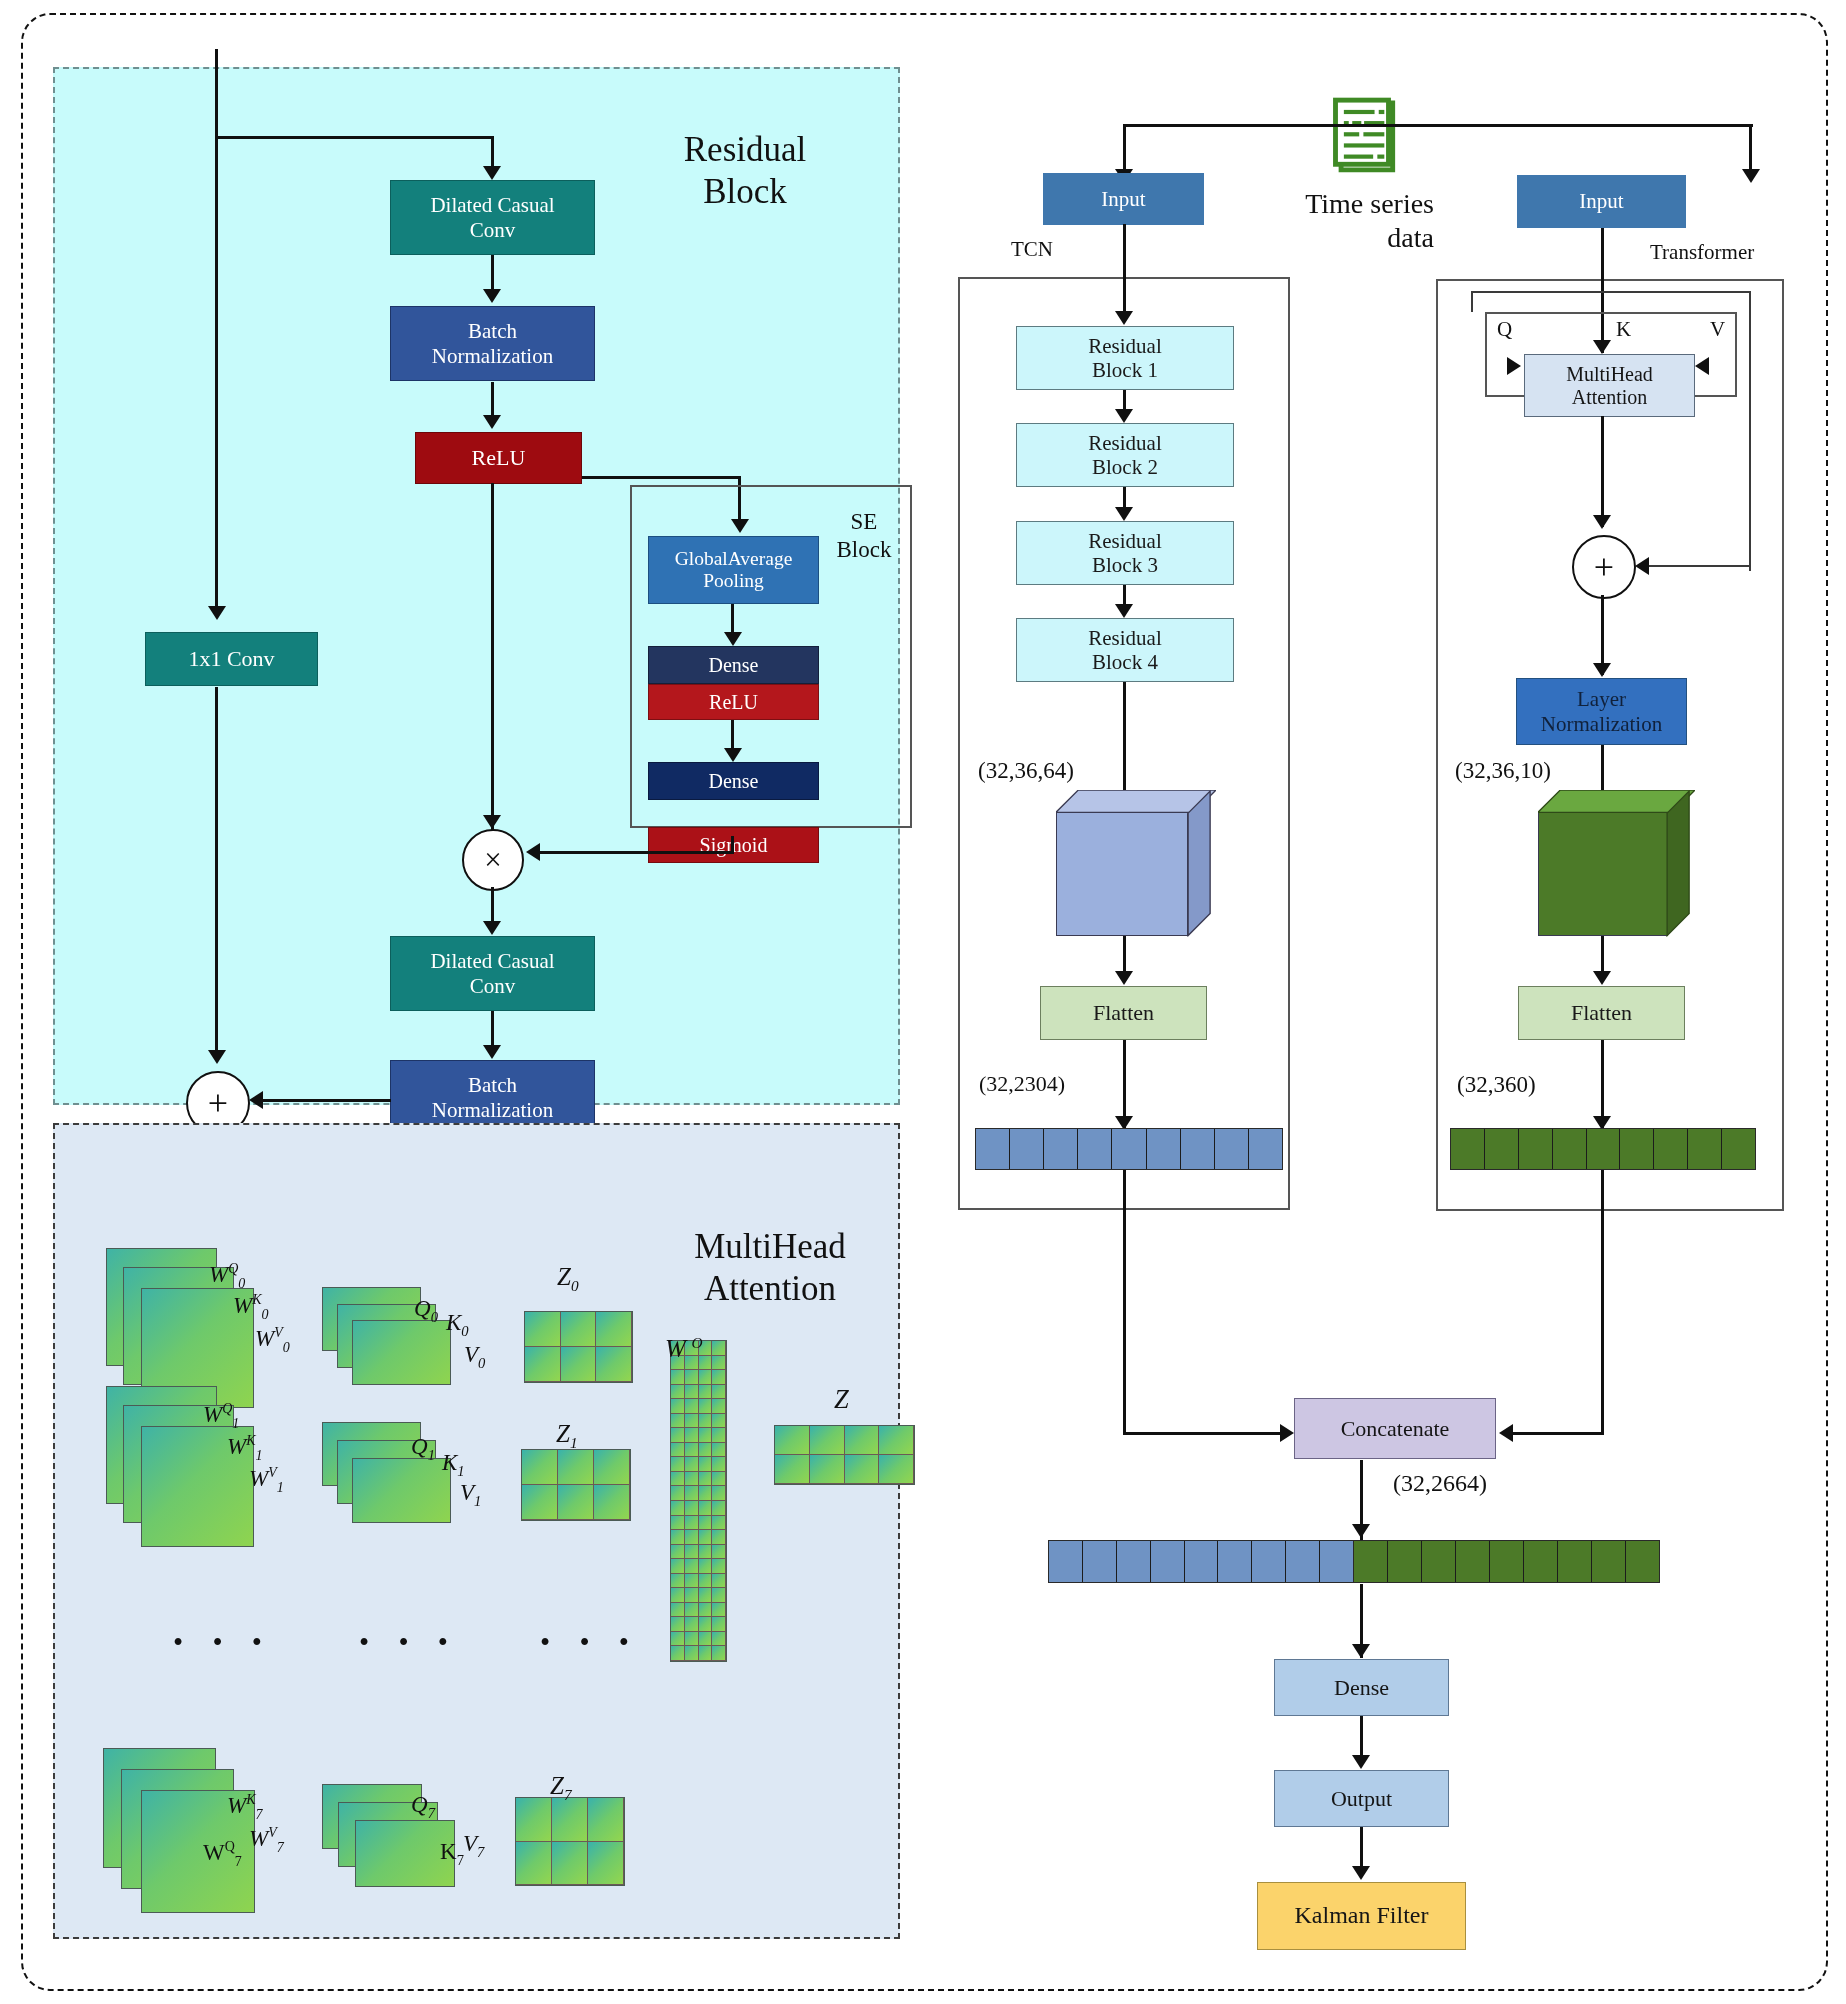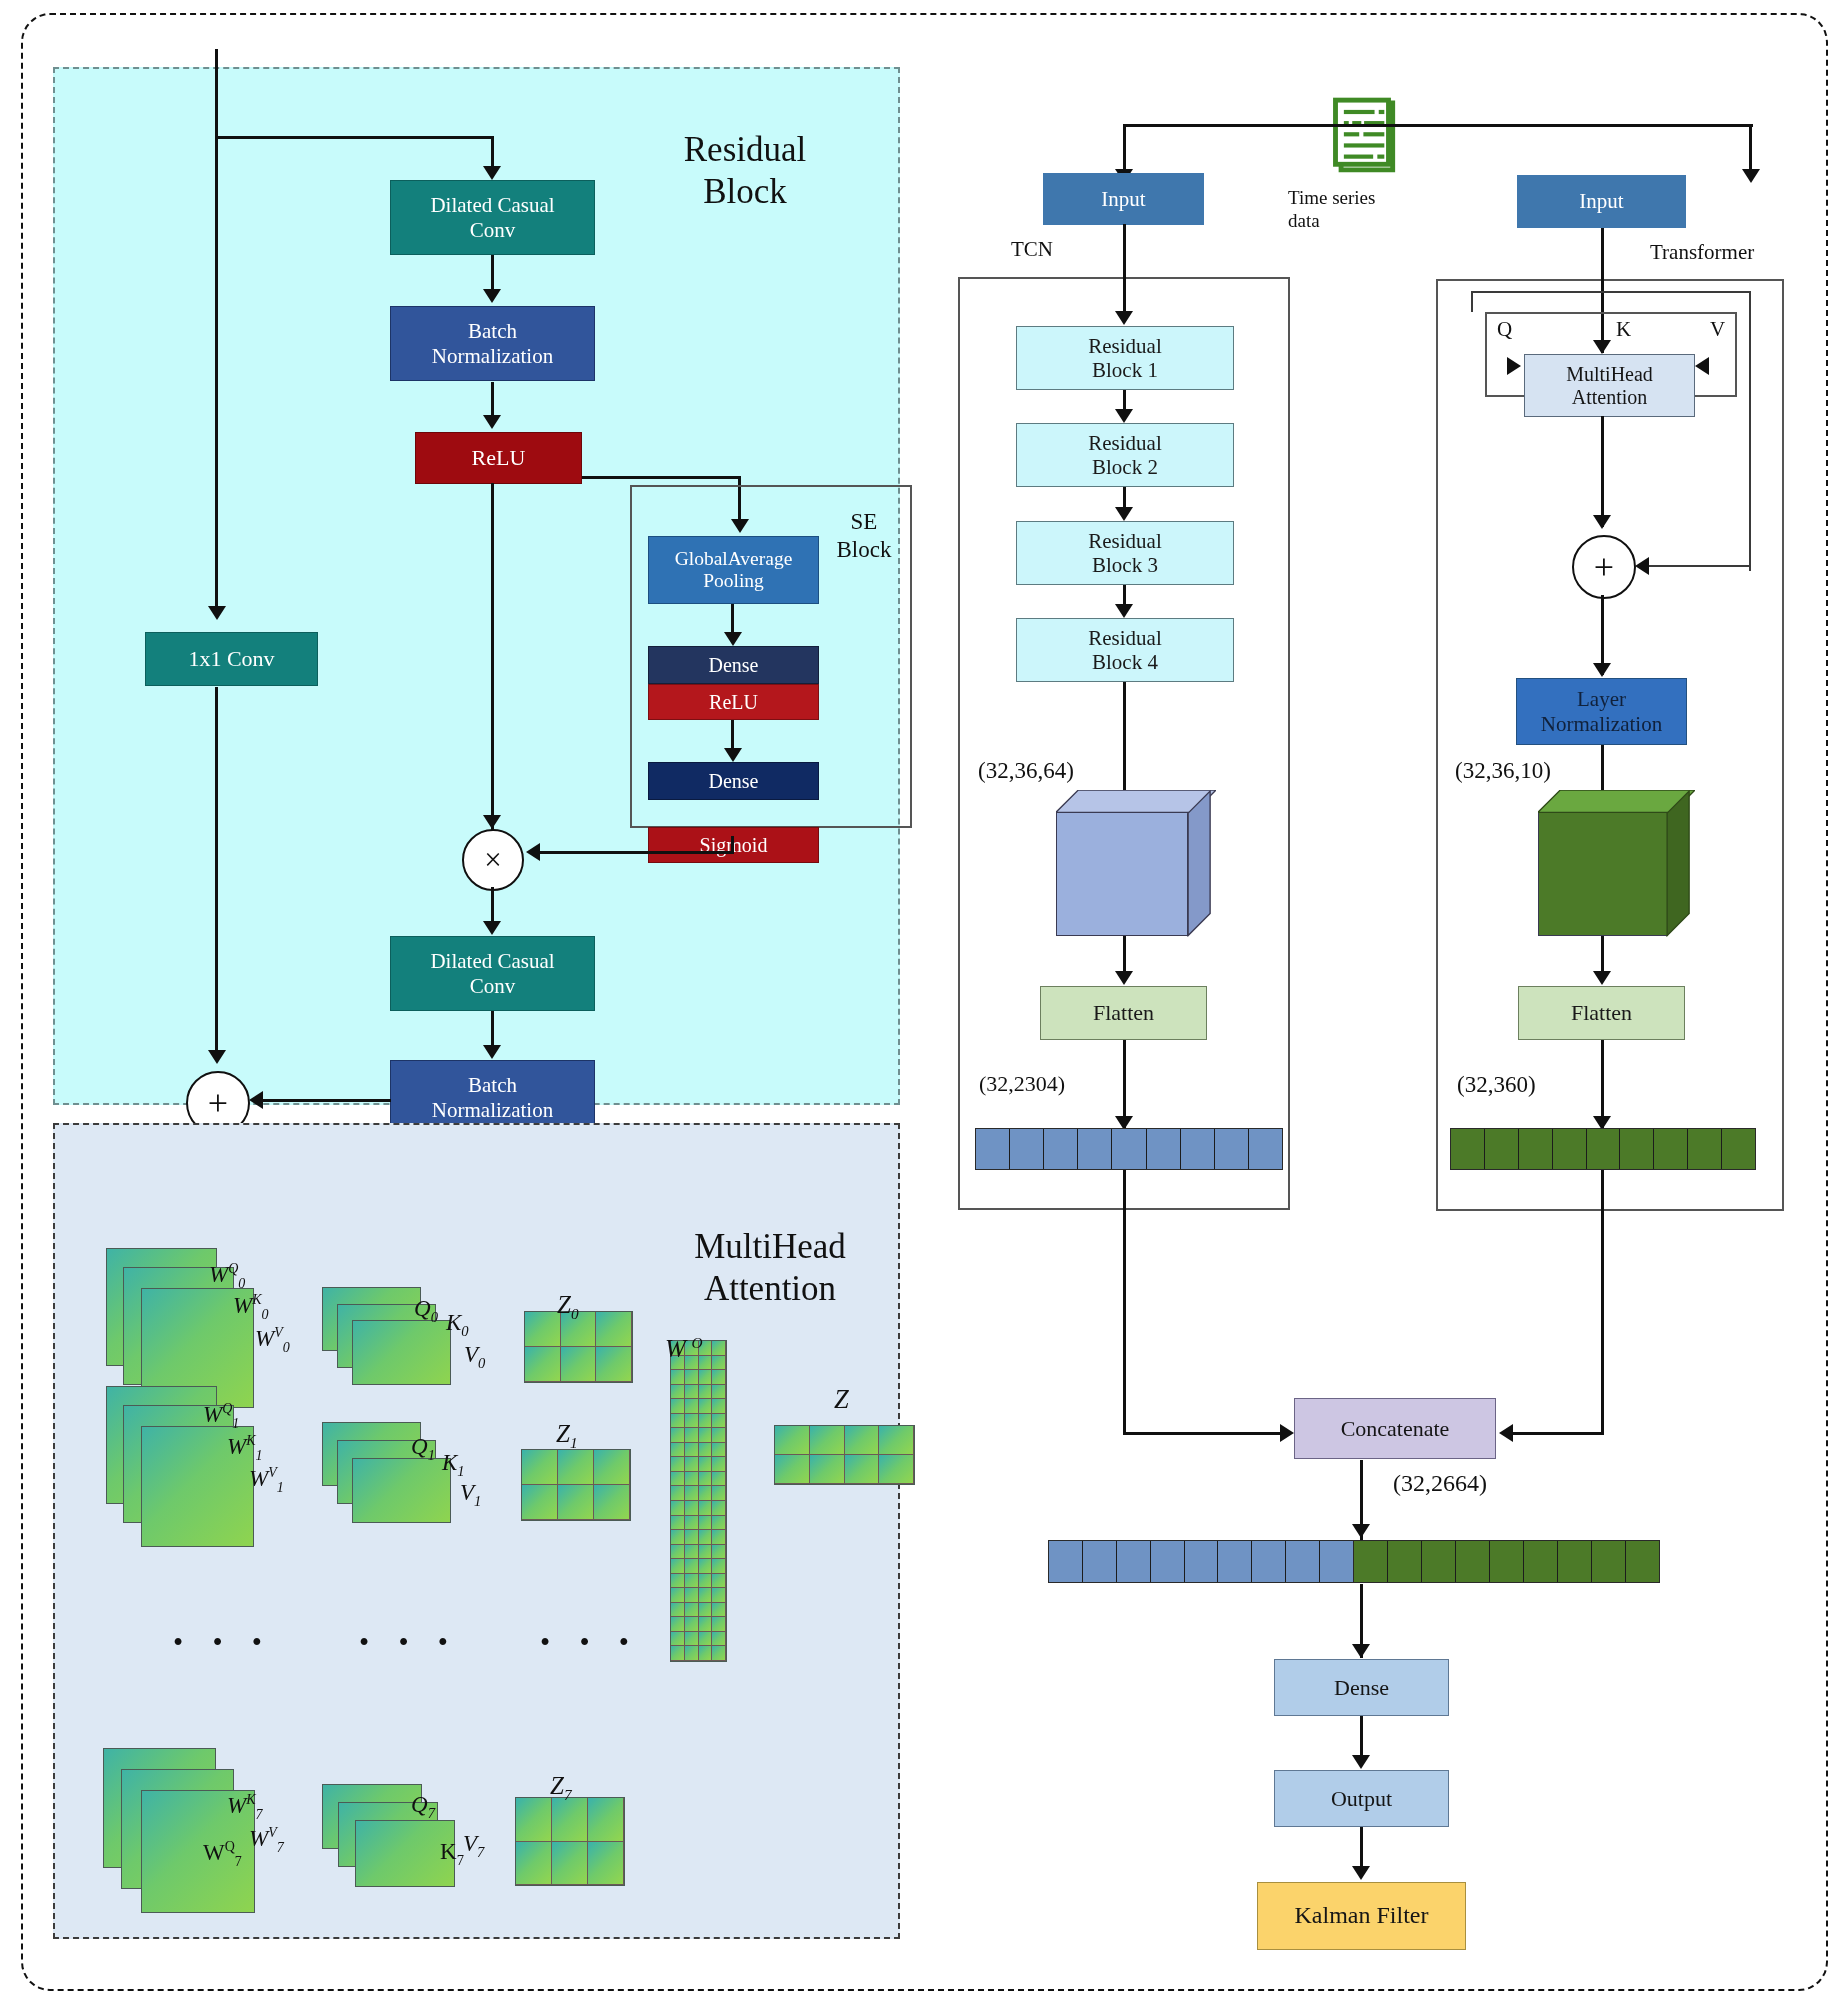--- a/index.html
+++ b/index.html
@@ -223,21 +223,21 @@
   </div>
 
   <div class="tilegrid" style="left:524px;top:1311px;width:109px;height:72px;grid-template-columns:repeat(3,1fr);grid-template-rows:repeat(2,1fr);">
     <div></div>
       <div></div>
       <div></div>
       <div></div>
       <div></div>
       <div></div>
   </div>
-  <div class="lbl" style="left:557px;top:1260px;font-size:25px;font-style:italic;">
+  <div class="lbl" style="left:557px;top:1232px;font-size:25px;font-style:italic;">
     <span>Z</span><sub style="font-size:15.3px;">0</sub>
   </div>
 
   <div class="tile" style="left:106px;top:1386px;width:111px;height:118px;"></div>
   <div class="tile" style="left:123px;top:1405px;width:111px;height:118px;"></div>
   <div class="tile" style="left:141px;top:1426px;width:113px;height:121px;"></div>
   <div class="lbl" style="left:203px;top:1373px;font-size:23px;font-style:italic;">
     <span>W</span><sup style="font-size:14px;">Q</sup><sub style="font-size:14px;">1</sub>
   </div>
   <div class="lbl" style="left:227px;top:1405px;font-size:23px;font-style:italic;">
@@ -429,21 +429,21 @@
       <rect x="34" y="56" width="7" height="6" fill="#3f8a25"></rect>
       <rect x="46" y="56" width="13" height="6" fill="#3f8a25"></rect>
       <rect x="63" y="56" width="29" height="6" fill="#3f8a25"></rect>
       <rect x="34" y="72" width="22" height="6" fill="#3f8a25"></rect>
       <rect x="62" y="72" width="30" height="6" fill="#3f8a25"></rect>
       <rect x="34" y="88" width="58" height="6" fill="#3f8a25"></rect>
       <rect x="34" y="104" width="42" height="6" fill="#3f8a25"></rect>
       <rect x="82" y="104" width="10" height="6" fill="#3f8a25"></rect>
     </svg>
   </div>
-  <div class="lbl" style="left:1288px;top:187px;width:146px;font-size:19px;text-align:left;">Time series
+  <div class="lbl" style="left:1288px;top:187px;width:146px;font-size:28px;text-align:right;">Time series
 data</div>
 
   <div class="hline" style="left:1123px;top:124px;width:630px;"></div>
   <div class="vline" style="left:1123px;top:124px;height:50px;"></div>
   <div class="arrow-d" style="left:1115px;top:169px;"></div>
   <div class="vline" style="left:1749px;top:124px;height:50px;"></div>
   <div class="arrow-d" style="left:1742px;top:169px;"></div>
 
   <div class="node inputblue" style="left:1043px;top:173px;width:161px;height:52px;font-size:21px;border:none;">
     <span>Input</span>

